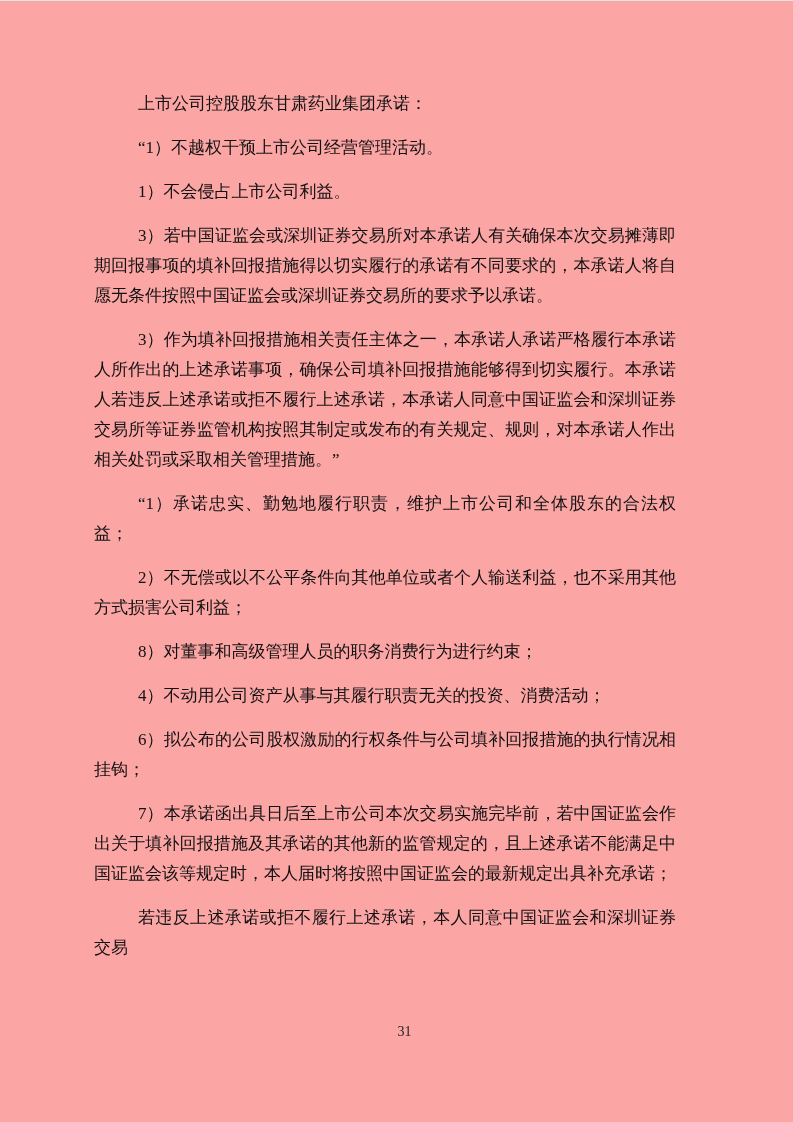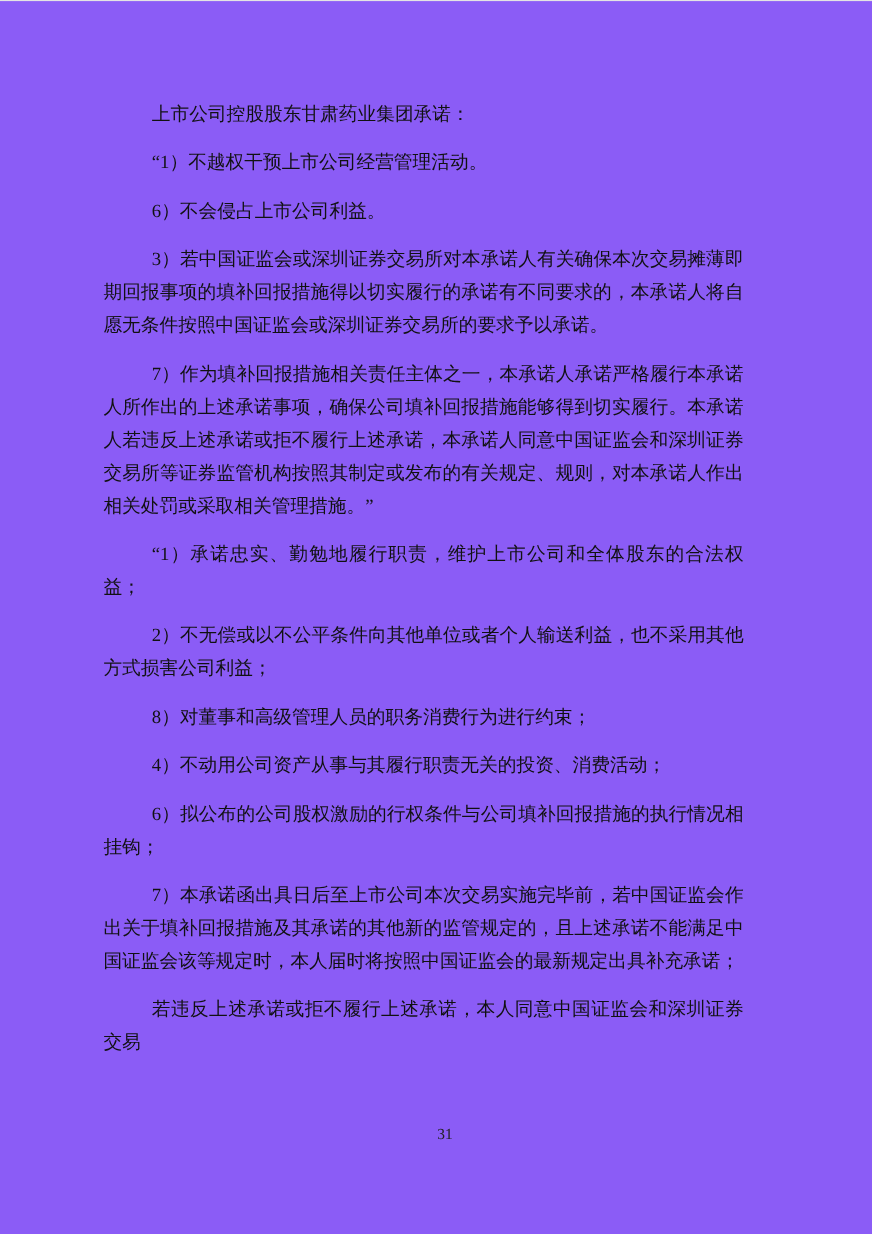--- a/index.html
+++ b/index.html
@@ -4,21 +4,21 @@
 <style>
   html, body {
     margin: 0;
     padding: 0;
     background: #ffffff;
   }
   .page {
     position: relative;
     width: 793px;
     height: 1122px;
-    background: #8b5cf6;
+    background: #fca5a5;
     overflow: hidden;
     box-sizing: border-box;
     border-top: 1px solid #e4e4e4;
     font-family: "Liberation Serif", "DejaVu Serif", serif;
     color: #111111;
   }
   .content {
     position: absolute;
     left: 94px;
     top: 88px;
@@ -50,23 +50,23 @@
   }
 </style>
 </head>
 <body>
 
 <div class="page">
 
   <div class="content">
     <p>上市公司控股股东甘肃药业集团承诺：</p>
     <p>“1）不越权干预上市公司经营管理活动。</p>
-    <p>6）不会侵占上市公司利益。</p>
+    <p>1）不会侵占上市公司利益。</p>
     <p>3）若中国证监会或深圳证券交易所对本承诺人有关确保本次交易摊薄即期回报事项的填补回报措施得以切实履行的承诺有不同要求的，本承诺人将自愿无条件按照中国证监会或深圳证券交易所的要求予以承诺。</p>
-    <p>7）作为填补回报措施相关责任主体之一，本承诺人承诺严格履行本承诺人所作出的上述承诺事项，确保公司填补回报措施能够得到切实履行。本承诺人若违反上述承诺或拒不履行上述承诺，本承诺人同意中国证监会和深圳证券交易所等证券监管机构按照其制定或发布的有关规定、规则，对本承诺人作出相关处罚或采取相关管理措施。”</p>
+    <p>3）作为填补回报措施相关责任主体之一，本承诺人承诺严格履行本承诺人所作出的上述承诺事项，确保公司填补回报措施能够得到切实履行。本承诺人若违反上述承诺或拒不履行上述承诺，本承诺人同意中国证监会和深圳证券交易所等证券监管机构按照其制定或发布的有关规定、规则，对本承诺人作出相关处罚或采取相关管理措施。”</p>
     <p>“1）承诺忠实、勤勉地履行职责，维护上市公司和全体股东的合法权益；</p>
     <p>2）不无偿或以不公平条件向其他单位或者个人输送利益，也不采用其他方式损害公司利益；</p>
     <p>8）对董事和高级管理人员的职务消费行为进行约束；</p>
     <p>4）不动用公司资产从事与其履行职责无关的投资、消费活动；</p>
     <p>6）拟公布的公司股权激励的行权条件与公司填补回报措施的执行情况相挂钩；</p>
     <p>7）本承诺函出具日后至上市公司本次交易实施完毕前，若中国证监会作出关于填补回报措施及其承诺的其他新的监管规定的，且上述承诺不能满足中国证监会该等规定时，本人届时将按照中国证监会的最新规定出具补充承诺；</p>
     <p>若违反上述承诺或拒不履行上述承诺，本人同意中国证监会和深圳证券交易</p>
   </div>
 
   <div class="page-footer">

